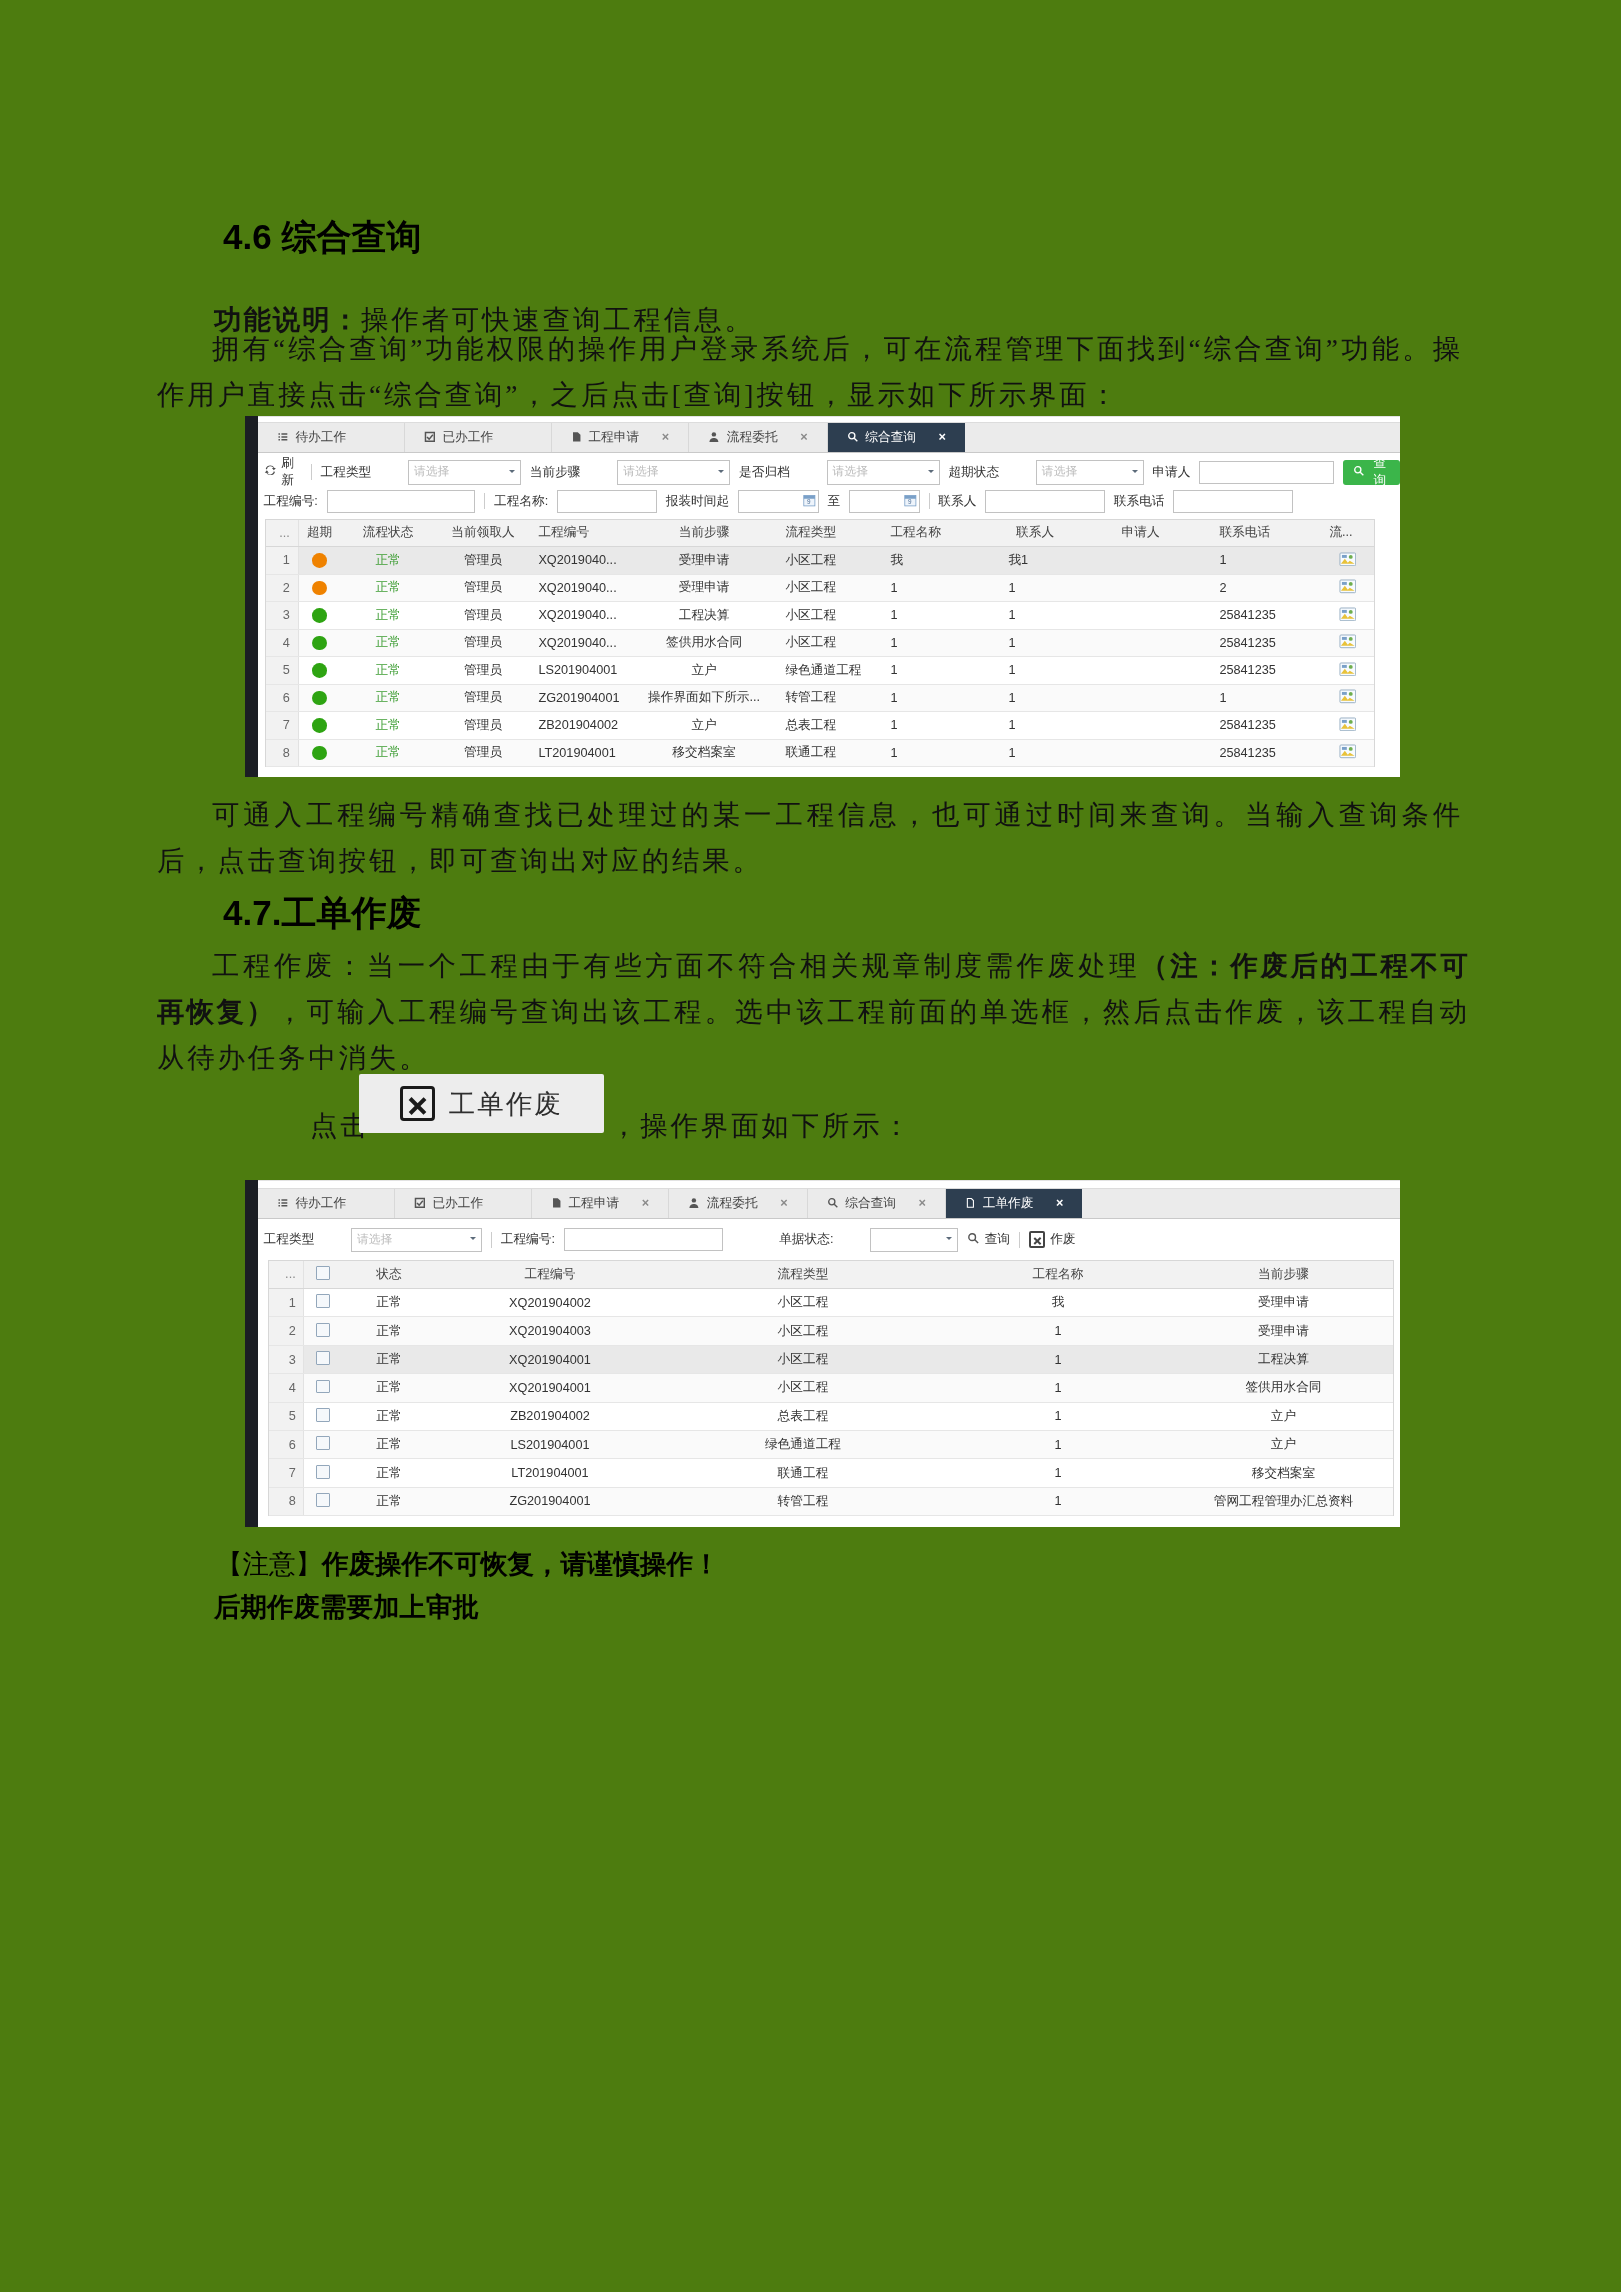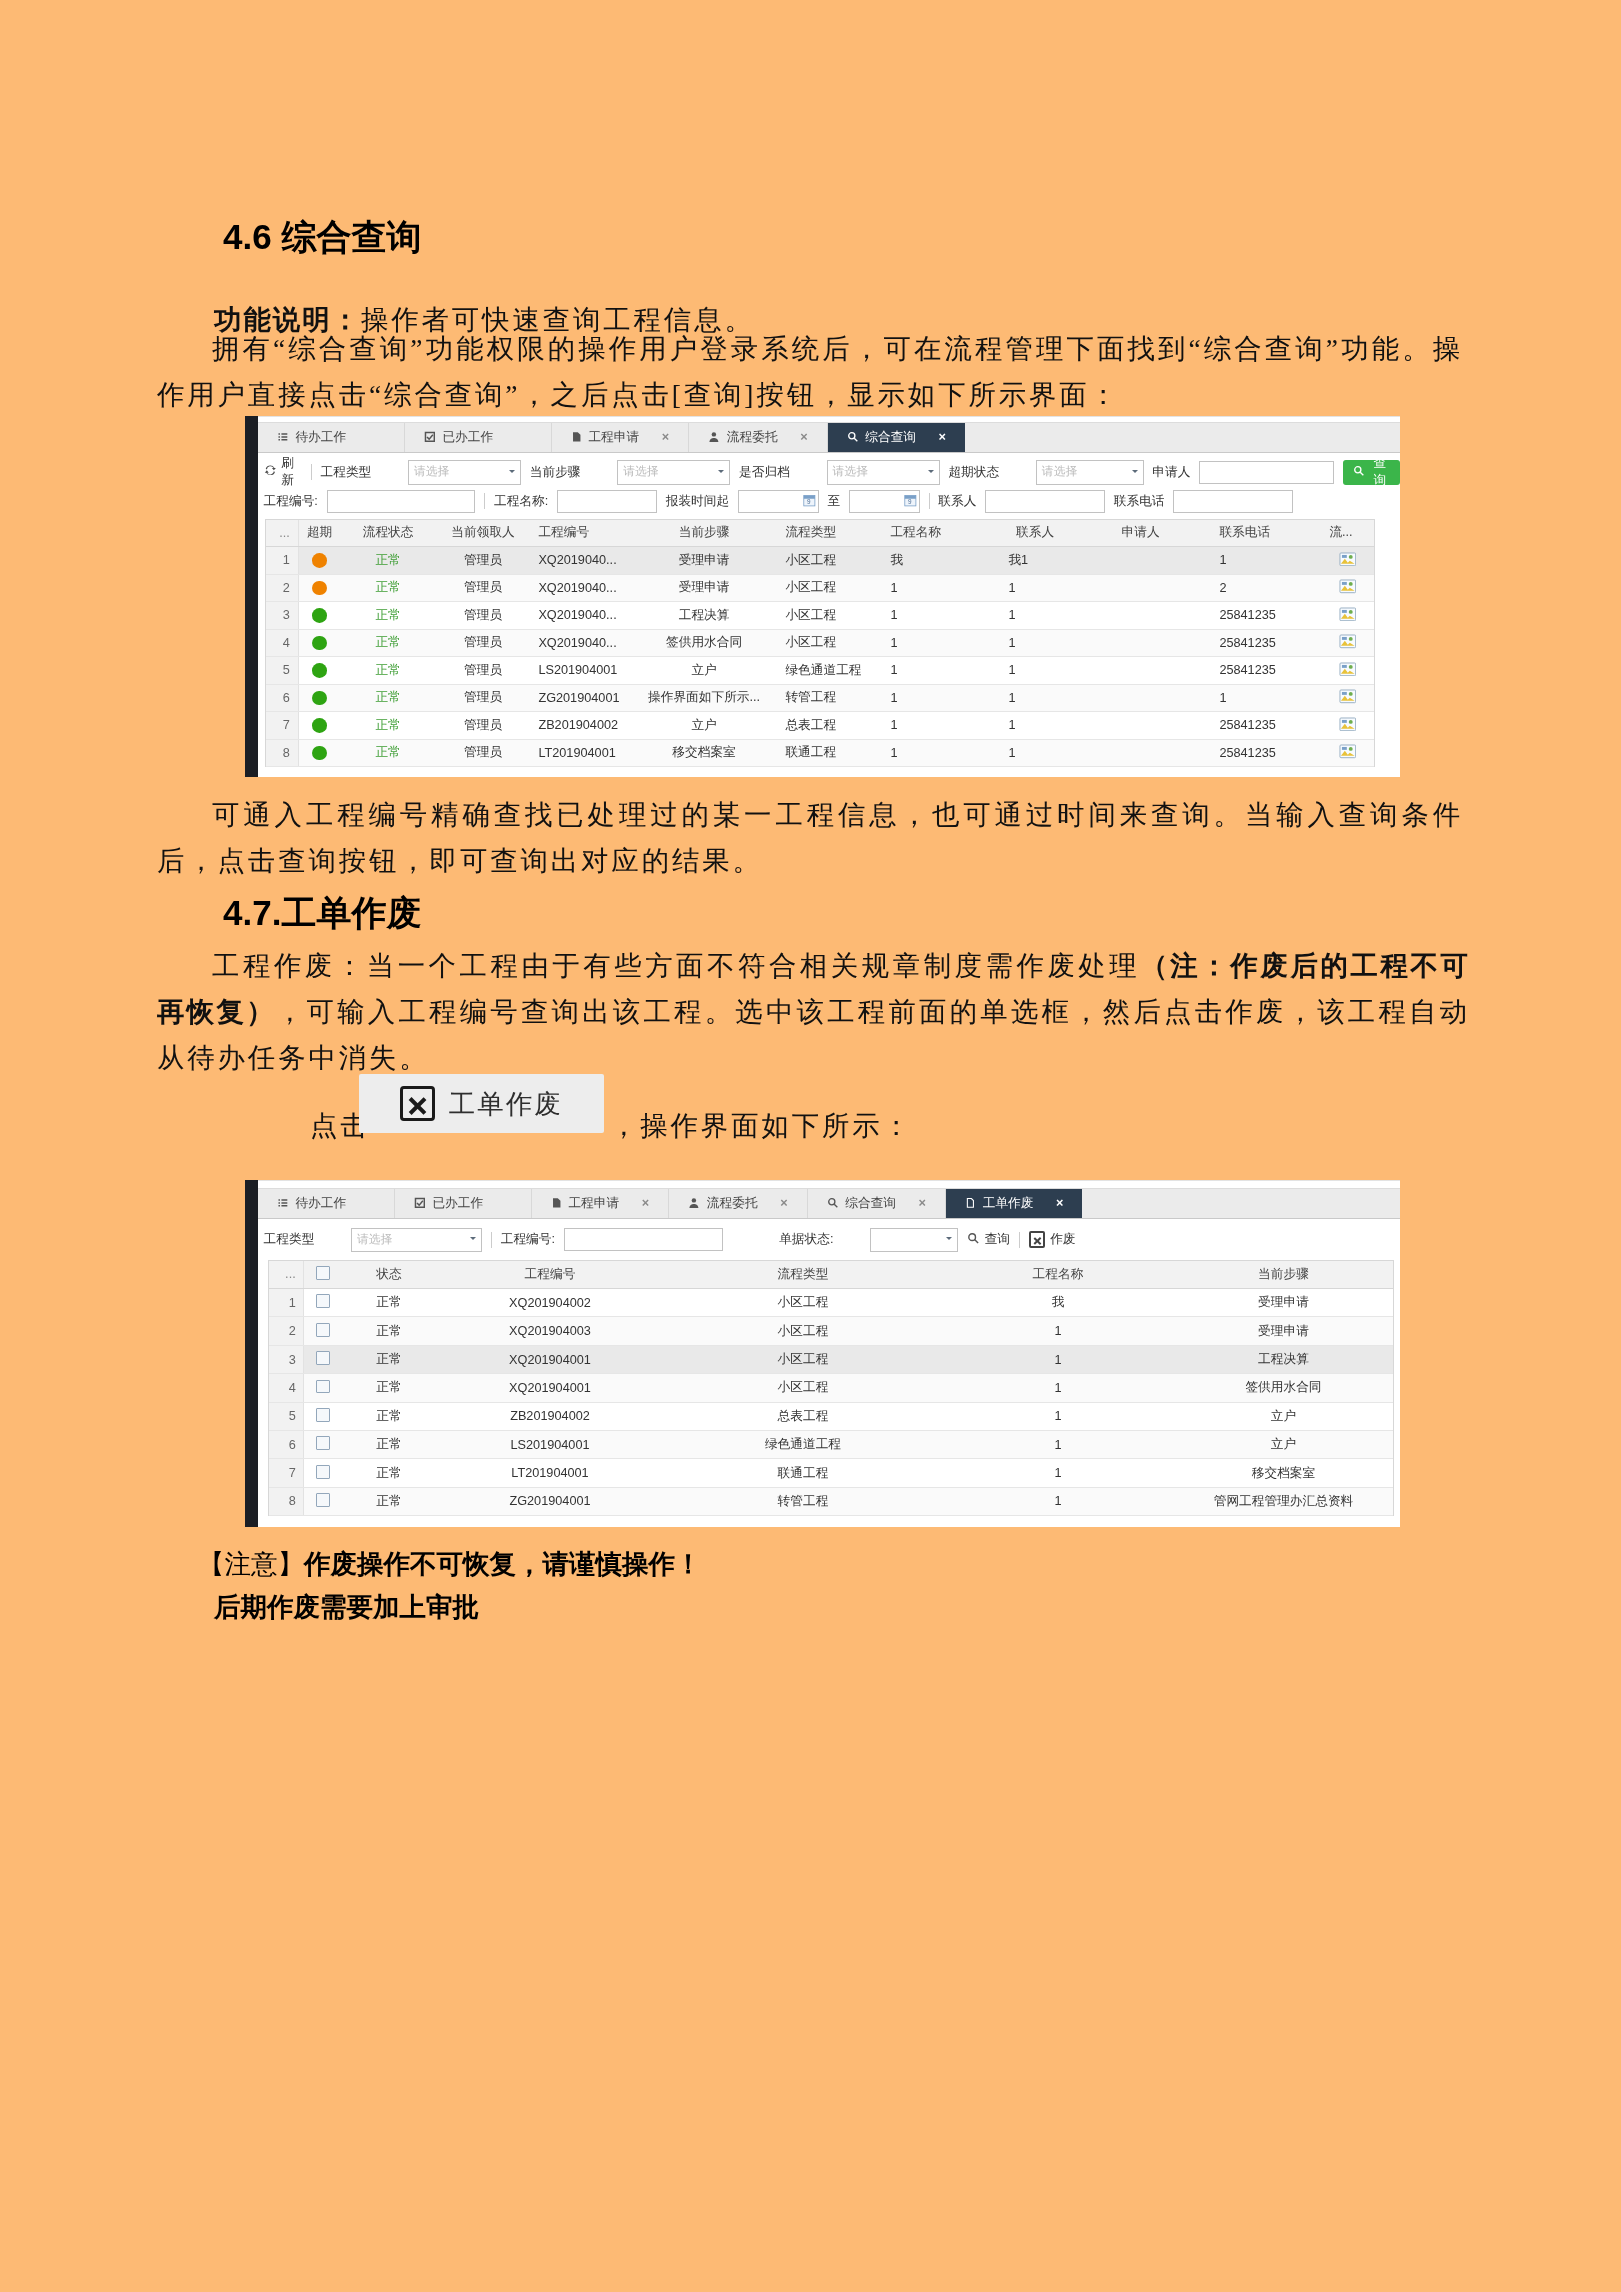--- a/index.html
+++ b/index.html
@@ -1,16 +1,16 @@
 <!DOCTYPE html>
 <html><head>
 <meta charset="utf-8">
 <style>
   html,body{margin:0;padding:0;background:#888;}
-  .page{position:relative;width:1621px;height:2293px;background:#fdba74;margin:0 auto;
+  .page{position:relative;width:1621px;height:2293px;background:#4d7c0f;margin:0 auto;
         font-family:"Liberation Serif",serif;color:#000;overflow:hidden;}
   .abs{position:absolute;}
 
   
   .h-title{font-family:"Liberation Sans",sans-serif;font-weight:bold;font-size:35px;color:#000;}
   .body-p{font-size:27.4px;line-height:46px;letter-spacing:2.9px;text-align:justify;color:#111;}
   .indent{text-indent:55px;}
   .b-sans{font-family:"Liberation Sans",sans-serif;font-weight:bold;letter-spacing:2px;}
   .note-line{font-size:26.5px;line-height:39px;}
   .note-bold{font-family:"Liberation Sans",sans-serif;font-weight:bold;}
@@ -580,19 +580,19 @@
               <div class="cell">转管工程</div>
               <div class="cell">1</div>
               <div class="cell">管网工程管理办汇总资料</div>
             </div>
 
         </div>
       </div>
     </div>
   </div>
 
-  <div class="abs note-line" style="left:198px;top:1545px;">
+  <div class="abs note-line" style="left:216px;top:1545px;">
     <span>【注意】</span><span class="note-bold">作废操作不可恢复，请谨慎操作！</span>
   </div>
   <div class="abs note-line note-bold" style="left:214px;top:1588px;">后期作废需要加上审批</div>
 
 </div>
 
 
 </body></html>

